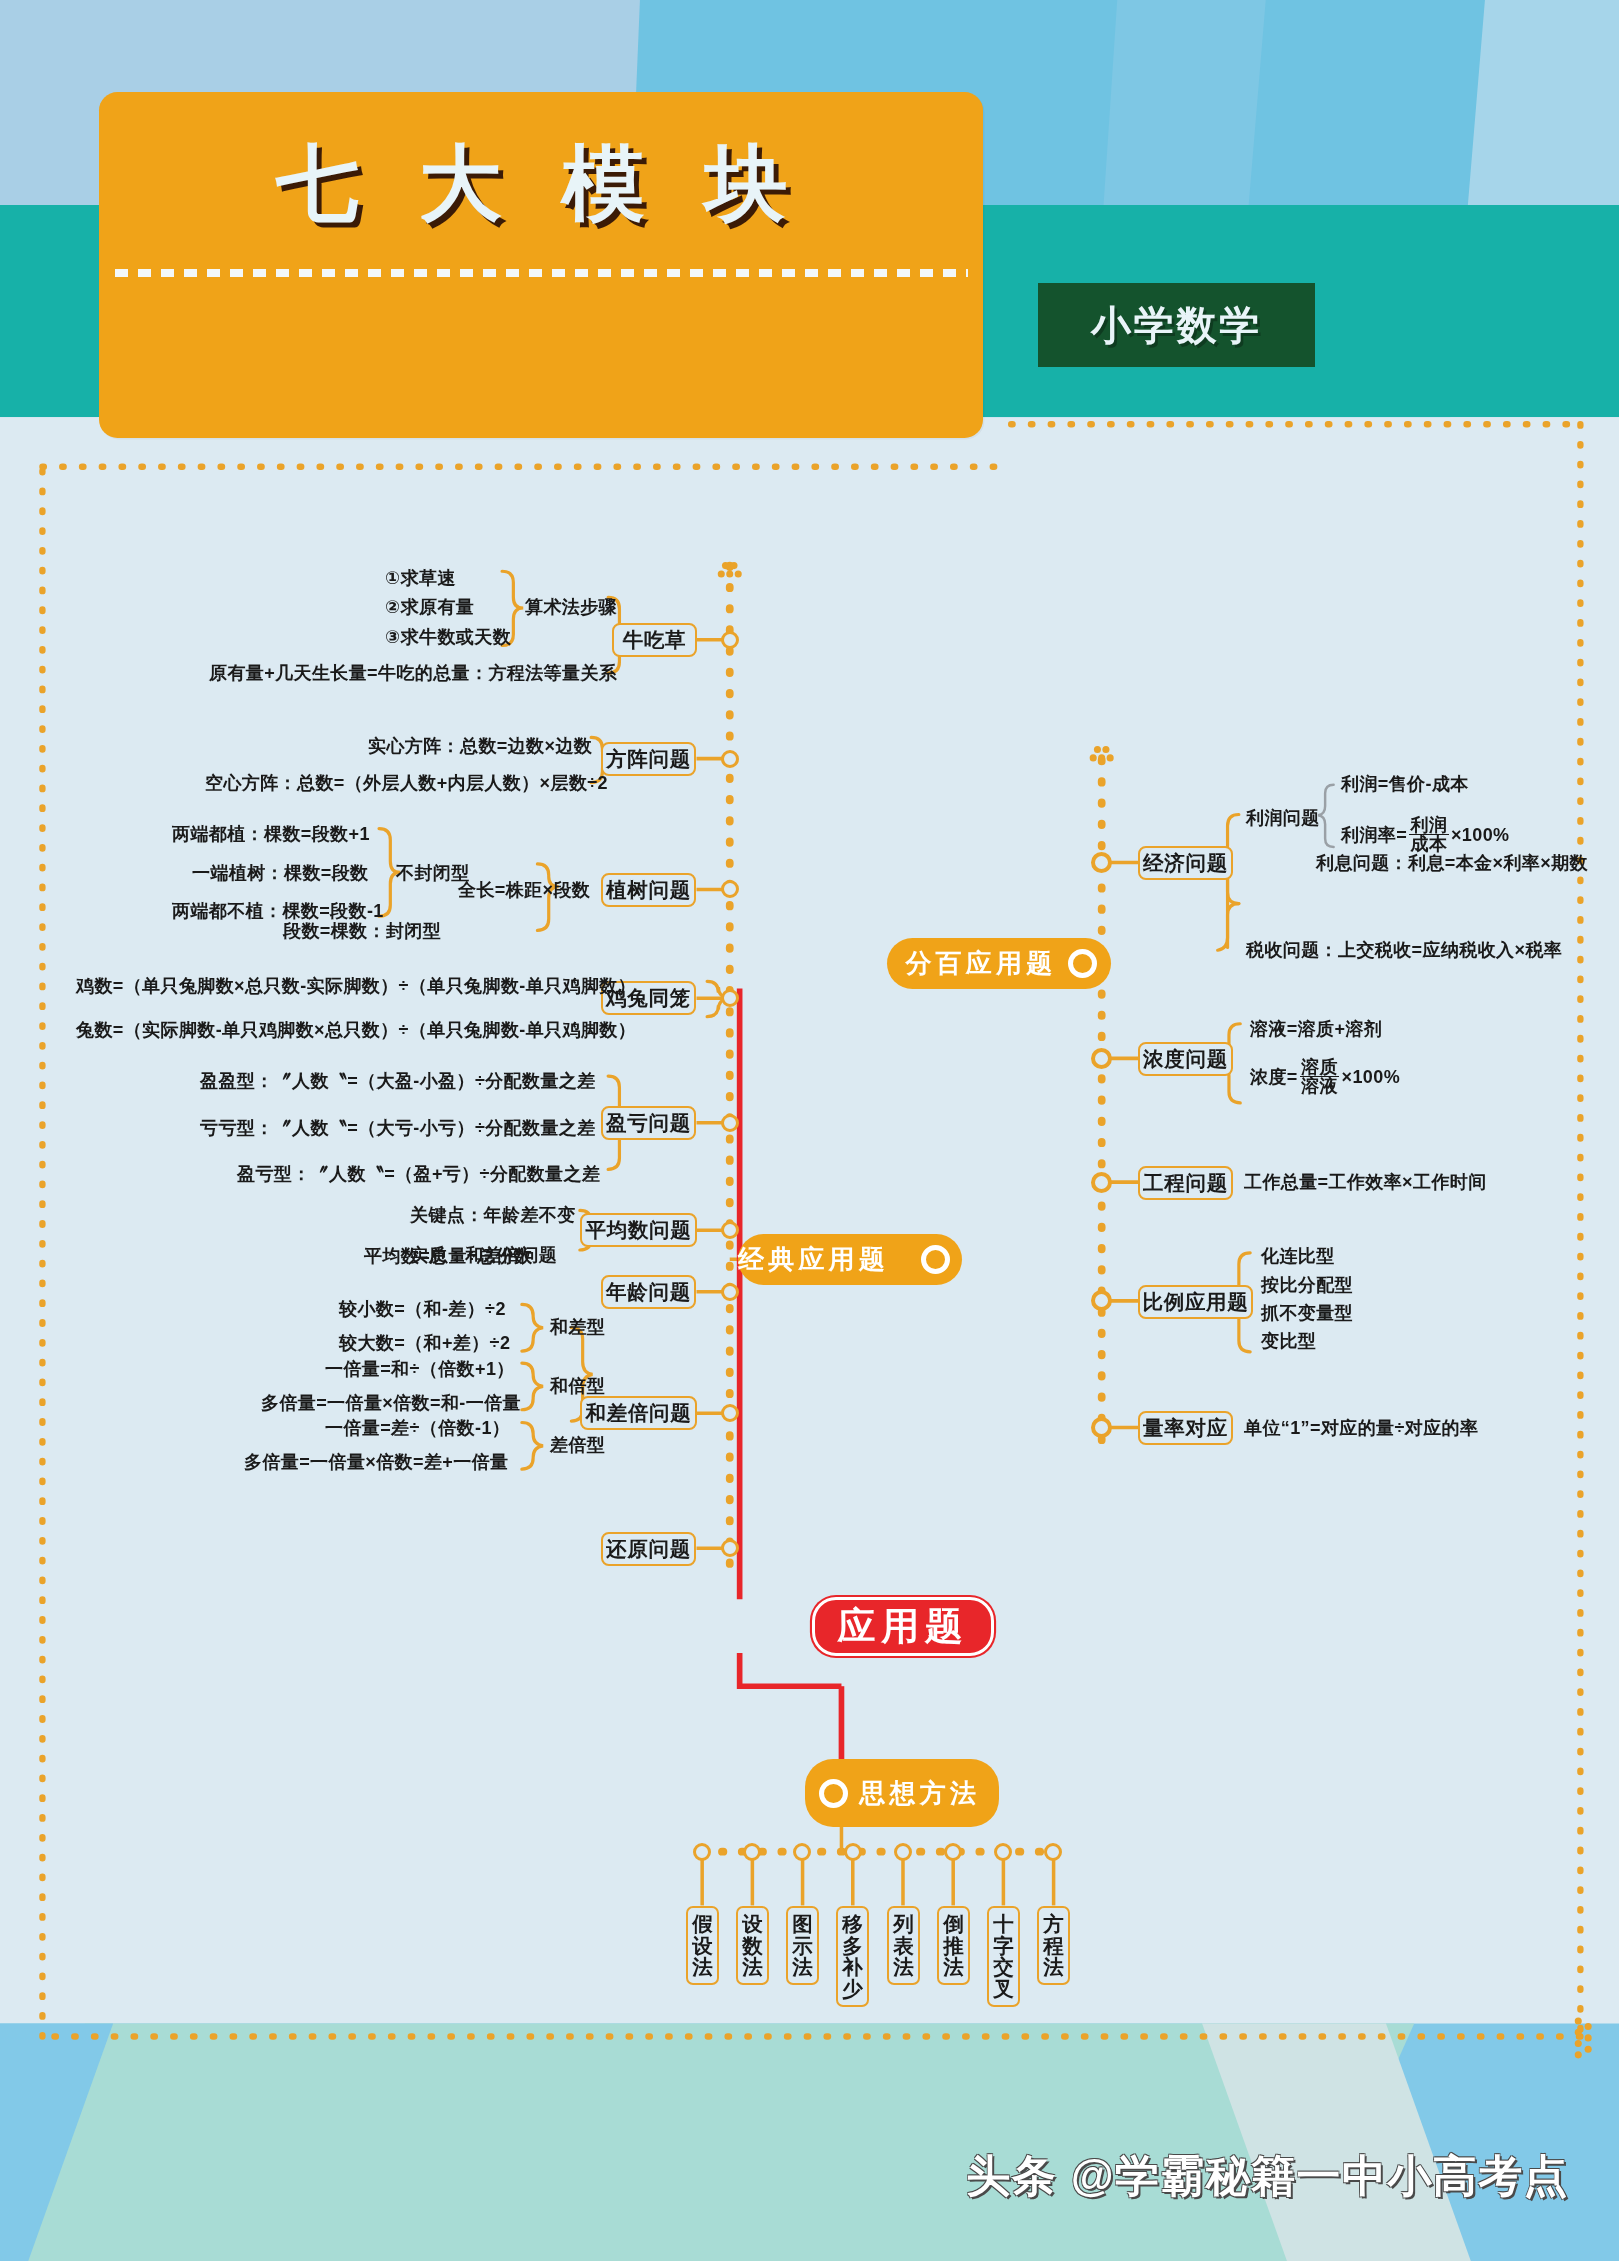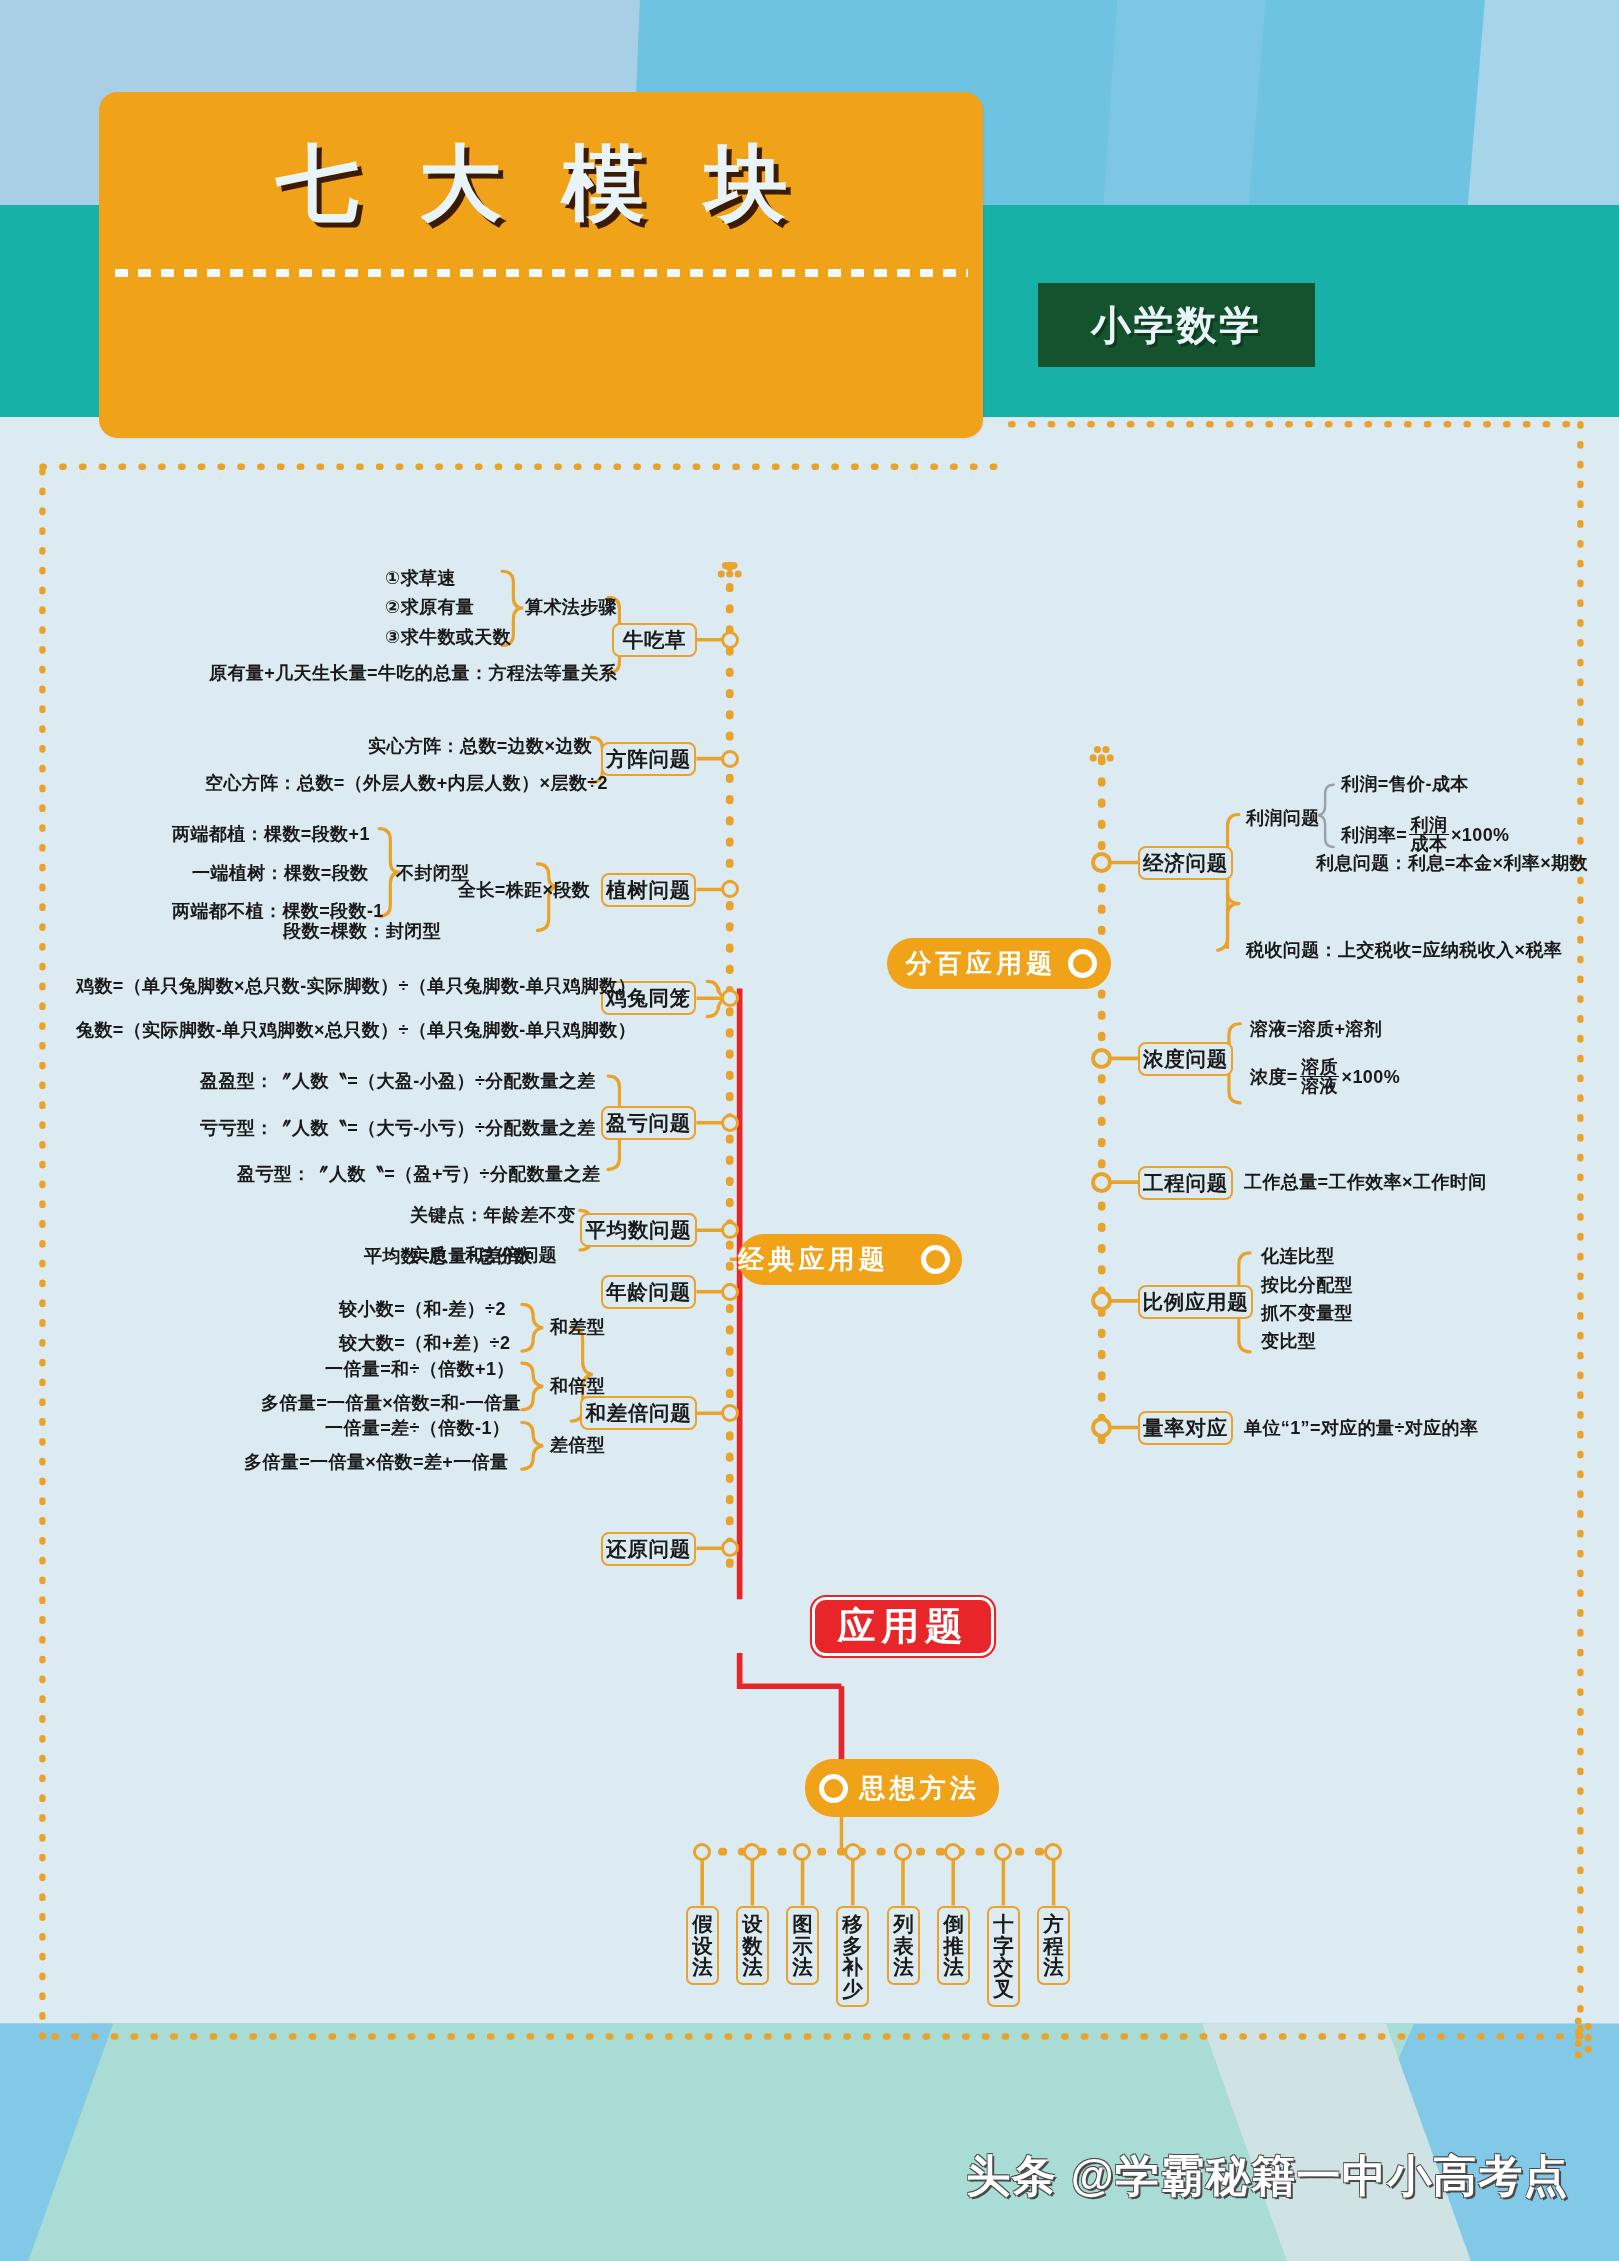--- a/index.html
+++ b/index.html
@@ -65,21 +65,21 @@
   .pill .ring {
     width:29px; height:29px; border-radius:50%; border:5px solid #fff; flex:0 0 auto;
   }
   .pill .plabel { font-size:26px; letter-spacing:4.2px; }
   .pill.right .ring { order:2; margin-left:11.3px; margin-right:14px; }
   .pill.right .plabel { order:1; margin-left:18.4px; }
   .pill.left .ring { margin-left:14px; margin-right:11.3px; }
   .pill.left .plabel { margin-right:18.4px; }
 
   .root {
-    position:absolute; background:#e8262a; border:3.5px solid #fff; border-radius:14px;
+    position:absolute; background:#e8262a; border:3.5px solid #fff; border-radius:24px;
     display:flex; align-items:center; justify-content:center;
     color:#fff; font-weight:bold; font-size:38px; letter-spacing:5.7px;
     box-shadow:0 0 0 2.1px #e8262a;
   }
 
   
   .leaf {
     position:absolute; font-size:18px; color:#1a1a1a; white-space:nowrap;
     font-weight:600; letter-spacing:0.4px;
   }
@@ -407,21 +407,21 @@
 
   <div class="pill left" style="left:738px;top:1234px;height:51px;">
     <span class="plabel">经典应用题</span>
     <span class="ring"></span>
   </div>
 
   <div class="root" style="left:812px;top:1597px;width:182px;height:59px;">
     <span>应用题</span>
   </div>
 
-  <div class="pill left" style="left:805px;top:1759px;height:58px;">
+  <div class="pill left" style="left:805px;top:1759px;height:68px;">
     <span class="ring"></span>
     <span class="plabel">思想方法</span>
   </div>
 
   <div class="ring-sm" style="left:693px;top:1843px;"></div>
   <div class="ring-sm" style="left:743px;top:1843px;"></div>
   <div class="ring-sm" style="left:793px;top:1843px;"></div>
   <div class="ring-sm" style="left:844px;top:1843px;"></div>
   <div class="ring-sm" style="left:894px;top:1843px;"></div>
   <div class="ring-sm" style="left:944px;top:1843px;"></div>

